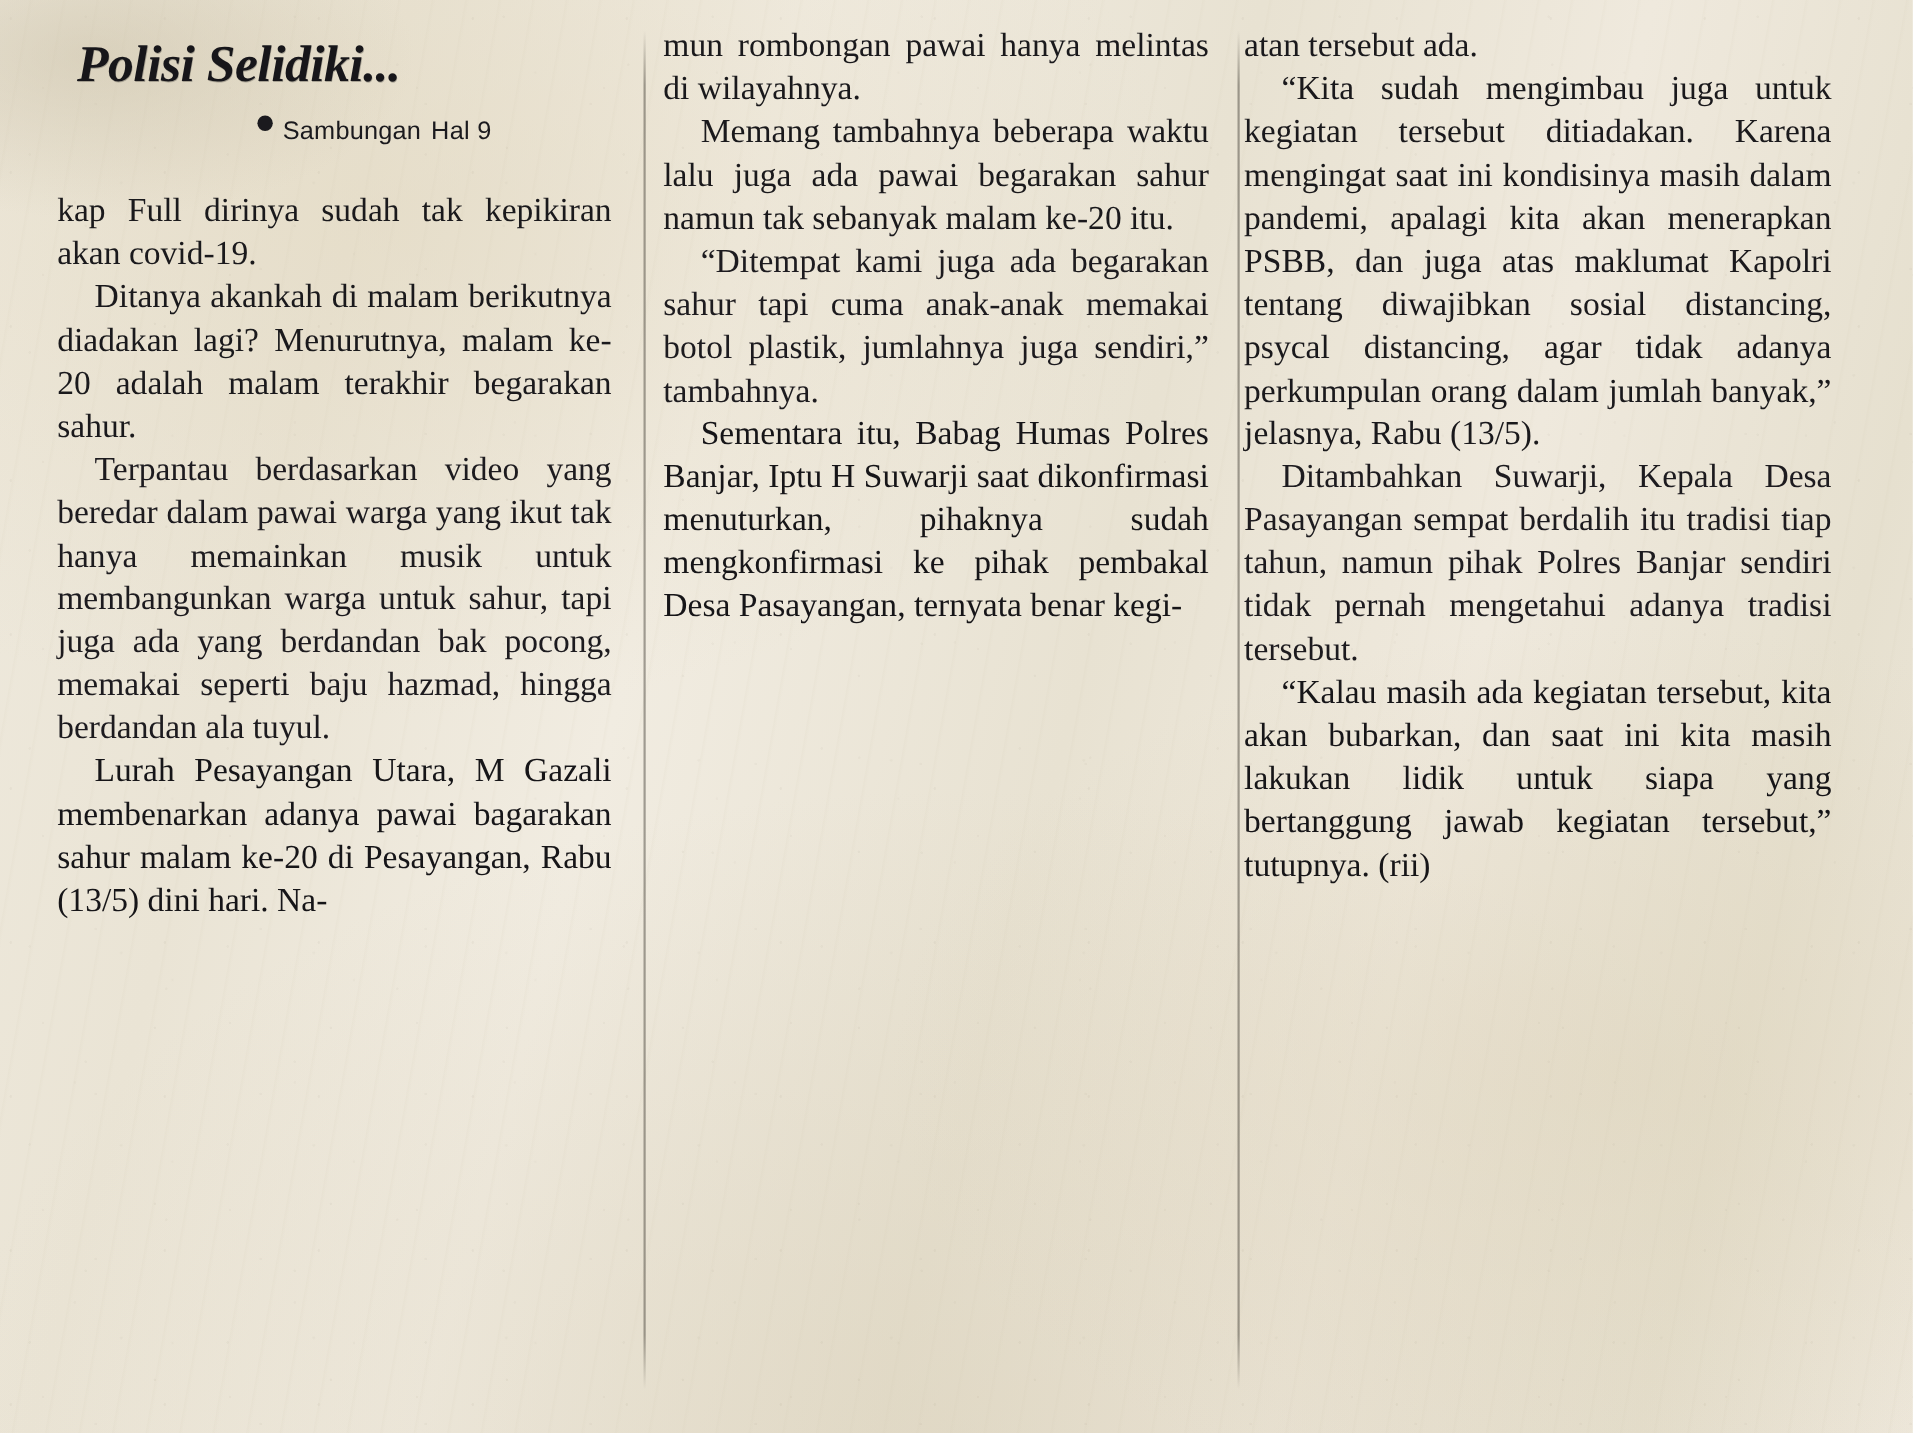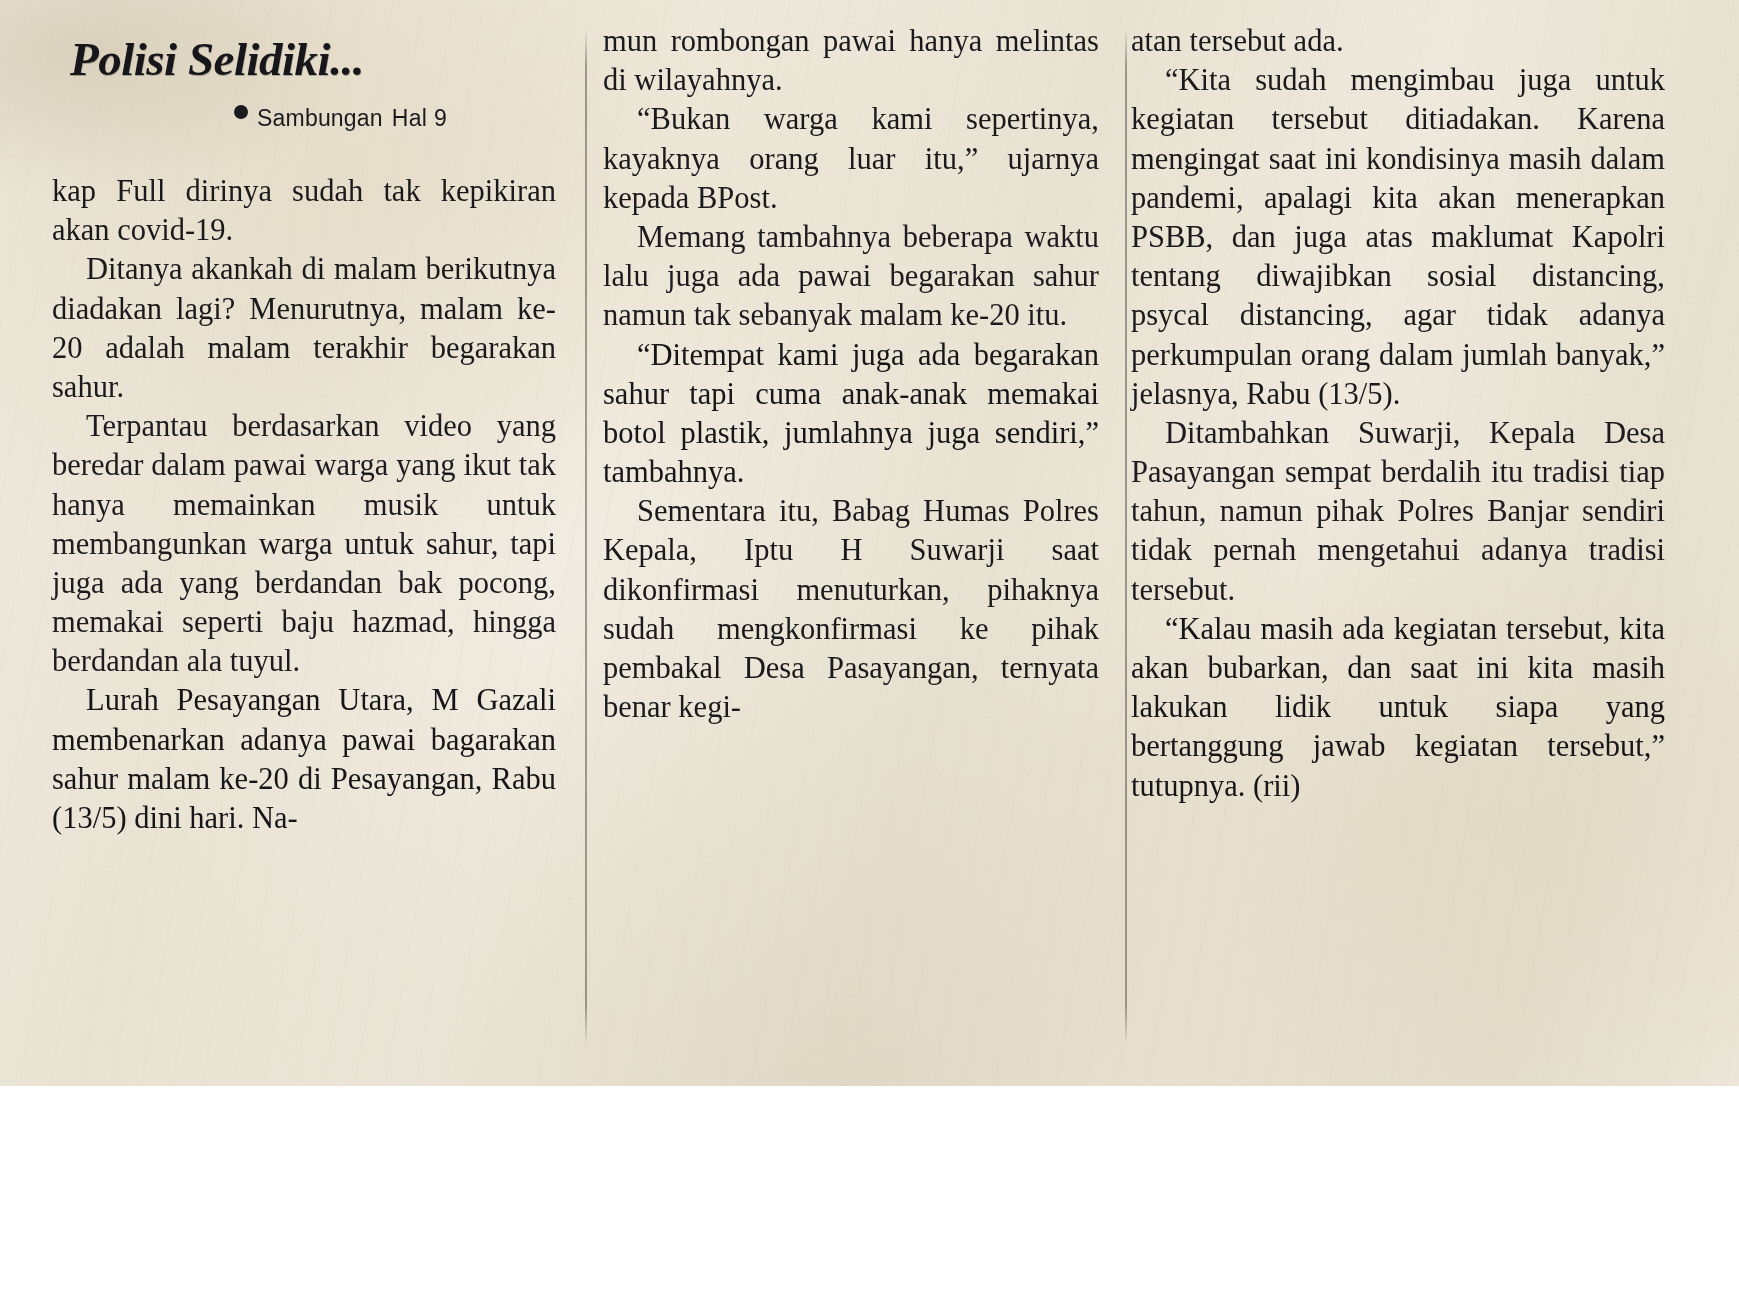--- a/index.html
+++ b/index.html
@@ -11,21 +11,21 @@
     width: 1739px;
     height: 1303px;
     overflow: hidden;
     font-family: "Liberation Serif", serif;
   }
 
   
   .page {
     position: relative;
     width: 1739px;
-    height: 1086px;
+    height: 1303px;
     background:
       radial-gradient(ellipse 60% 50% at 20% 15%, rgba(226,216,192,0.55), rgba(226,216,192,0) 70%),
       radial-gradient(ellipse 55% 45% at 85% 75%, rgba(221,211,186,0.5), rgba(221,211,186,0) 70%),
       radial-gradient(ellipse 70% 60% at 50% 100%, rgba(214,204,180,0.45), rgba(214,204,180,0) 75%),
       linear-gradient(105deg, #efeade 0%, #eae4d5 18%, #f1ece1 35%, #e8e2d2 55%, #efe9dd 72%, #e6e0cf 88%, #eee8dc 100%);
     box-sizing: border-box;
     overflow: hidden;
   }
 
   
@@ -191,24 +191,23 @@
           <p class="noindent">kap Full dirinya sudah tak kepikiran akan covid-19.</p>
           <p>Ditanya akankah di malam berikutnya diadakan lagi? Menurutnya, malam ke-20 adalah malam terakhir begarakan sahur.</p>
           <p>Terpantau berdasarkan video yang beredar dalam pawai warga yang ikut tak hanya memainkan musik untuk membangunkan warga untuk sahur, tapi juga ada yang berdandan bak pocong, memakai seperti baju hazmad, hingga berdandan ala tuyul.</p>
           <p>Lurah Pesayangan Utara, M Gazali membenarkan adanya pawai bagarakan sahur malam ke-20 di Pesayangan, Rabu (13/5) dini hari. Na-</p>
         </div>
       </div>
 
       <div class="col col-2">
         <div class="body-text">
           <p class="noindent">mun rombongan pawai hanya melintas di wilayahnya.</p>
-          <p>“Bukan warga kami sepertinya, kayaknya orang luar itu,” ujarnya kepada BPost.</p>
           <p>Memang tambahnya beberapa waktu lalu juga ada pawai begarakan sahur namun tak sebanyak malam ke-20 itu.</p>
           <p>“Ditempat kami juga ada begarakan sahur tapi cuma anak-anak memakai botol plastik, jumlahnya juga sendiri,” tambahnya.</p>
-          <p>Sementara itu, Babag Humas Polres Kepala, Iptu H Suwarji saat dikonfirmasi menuturkan, pihaknya sudah mengkonfirmasi ke pihak pembakal Desa Pasayangan, ternyata benar kegi-</p>
+          <p>Sementara itu, Babag Humas Polres Banjar, Iptu H Suwarji saat dikonfirmasi menuturkan, pihaknya sudah mengkonfirmasi ke pihak pembakal Desa Pasayangan, ternyata benar kegi-</p>
         </div>
       </div>
 
       <div class="col col-3">
         <div class="body-text">
           <p class="noindent">atan tersebut ada.</p>
           <p>“Kita sudah mengimbau juga untuk kegiatan tersebut ditiadakan. Karena mengingat saat ini kondisinya masih dalam pandemi, apalagi kita akan menerapkan PSBB, dan juga atas maklumat Kapolri tentang diwajibkan sosial distancing, psycal distancing, agar tidak adanya perkumpulan orang dalam jumlah banyak,” jelasnya, Rabu (13/5).</p>
           <p>Ditambahkan Suwarji, Kepala Desa Pasayangan sempat berdalih itu tradisi tiap tahun, namun pihak Polres Banjar sendiri tidak pernah mengetahui adanya tradisi tersebut.</p>
           <p><span>“Kalau masih ada kegiatan tersebut, kita akan bubarkan, dan saat ini kita masih lakukan lidik untuk siapa yang bertanggung jawab kegiatan tersebut,” tutupnya.</span> <span class="tail-bold">(rii)</span></p>
         </div>

